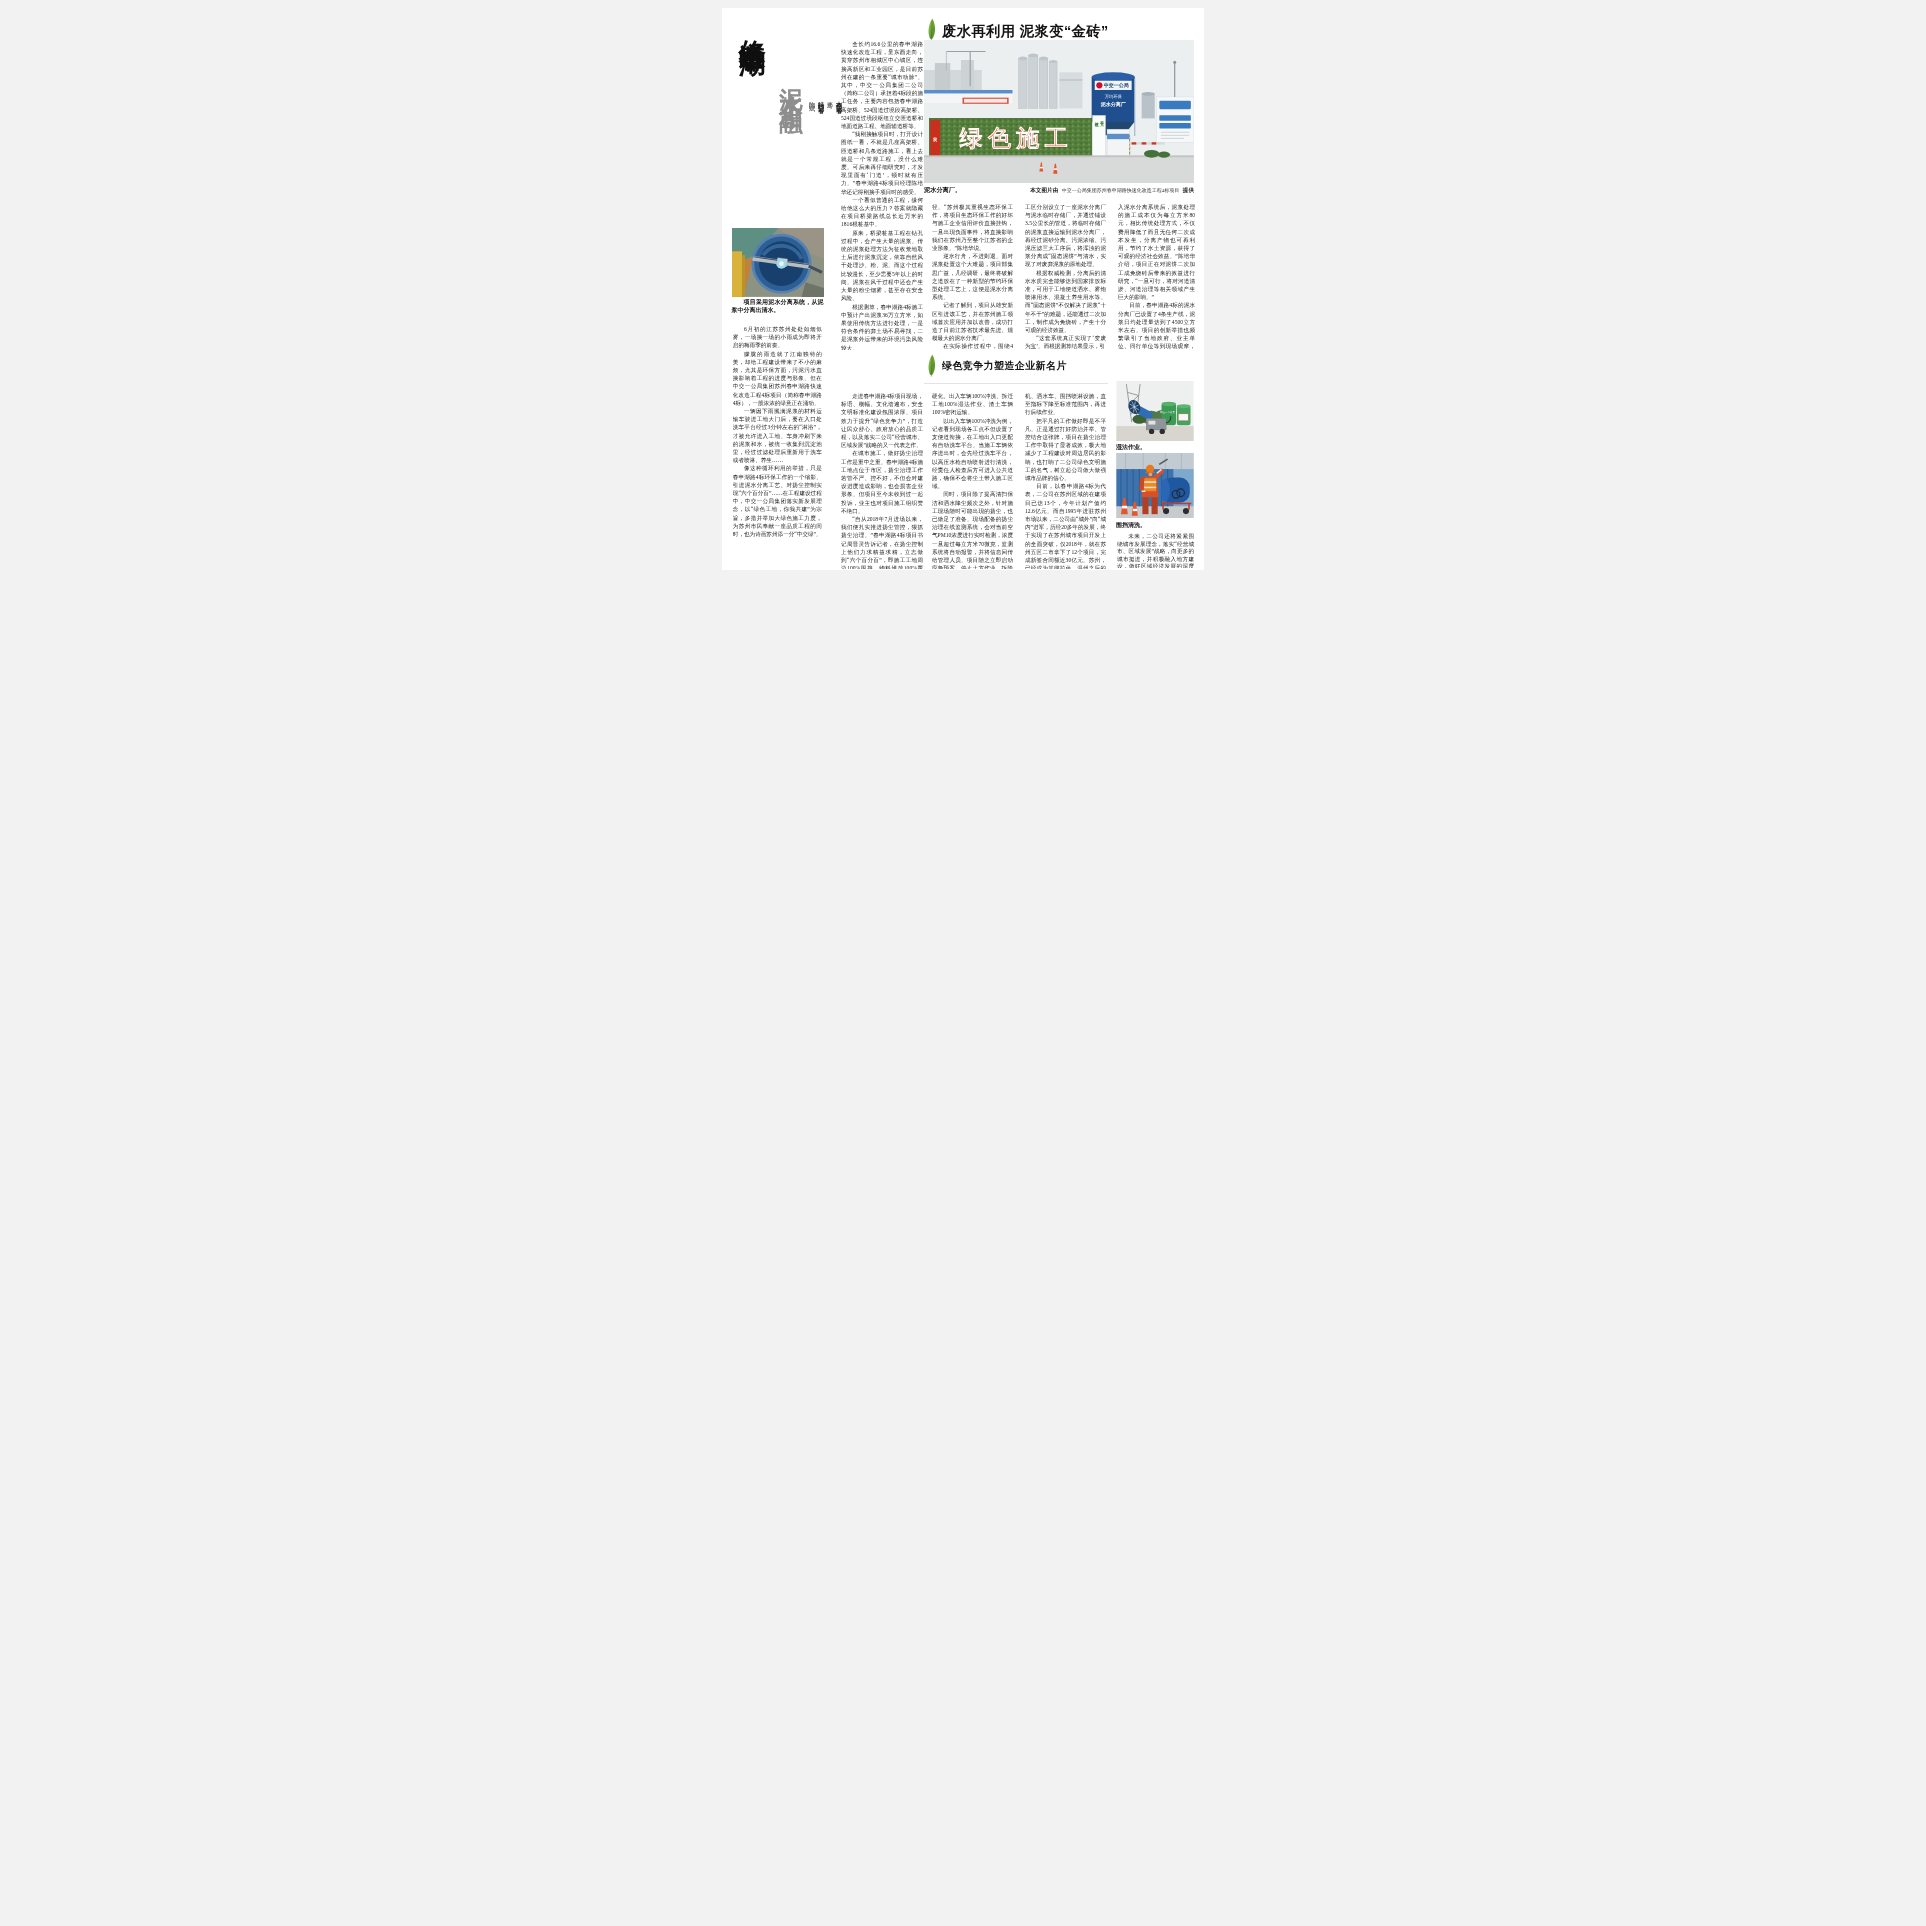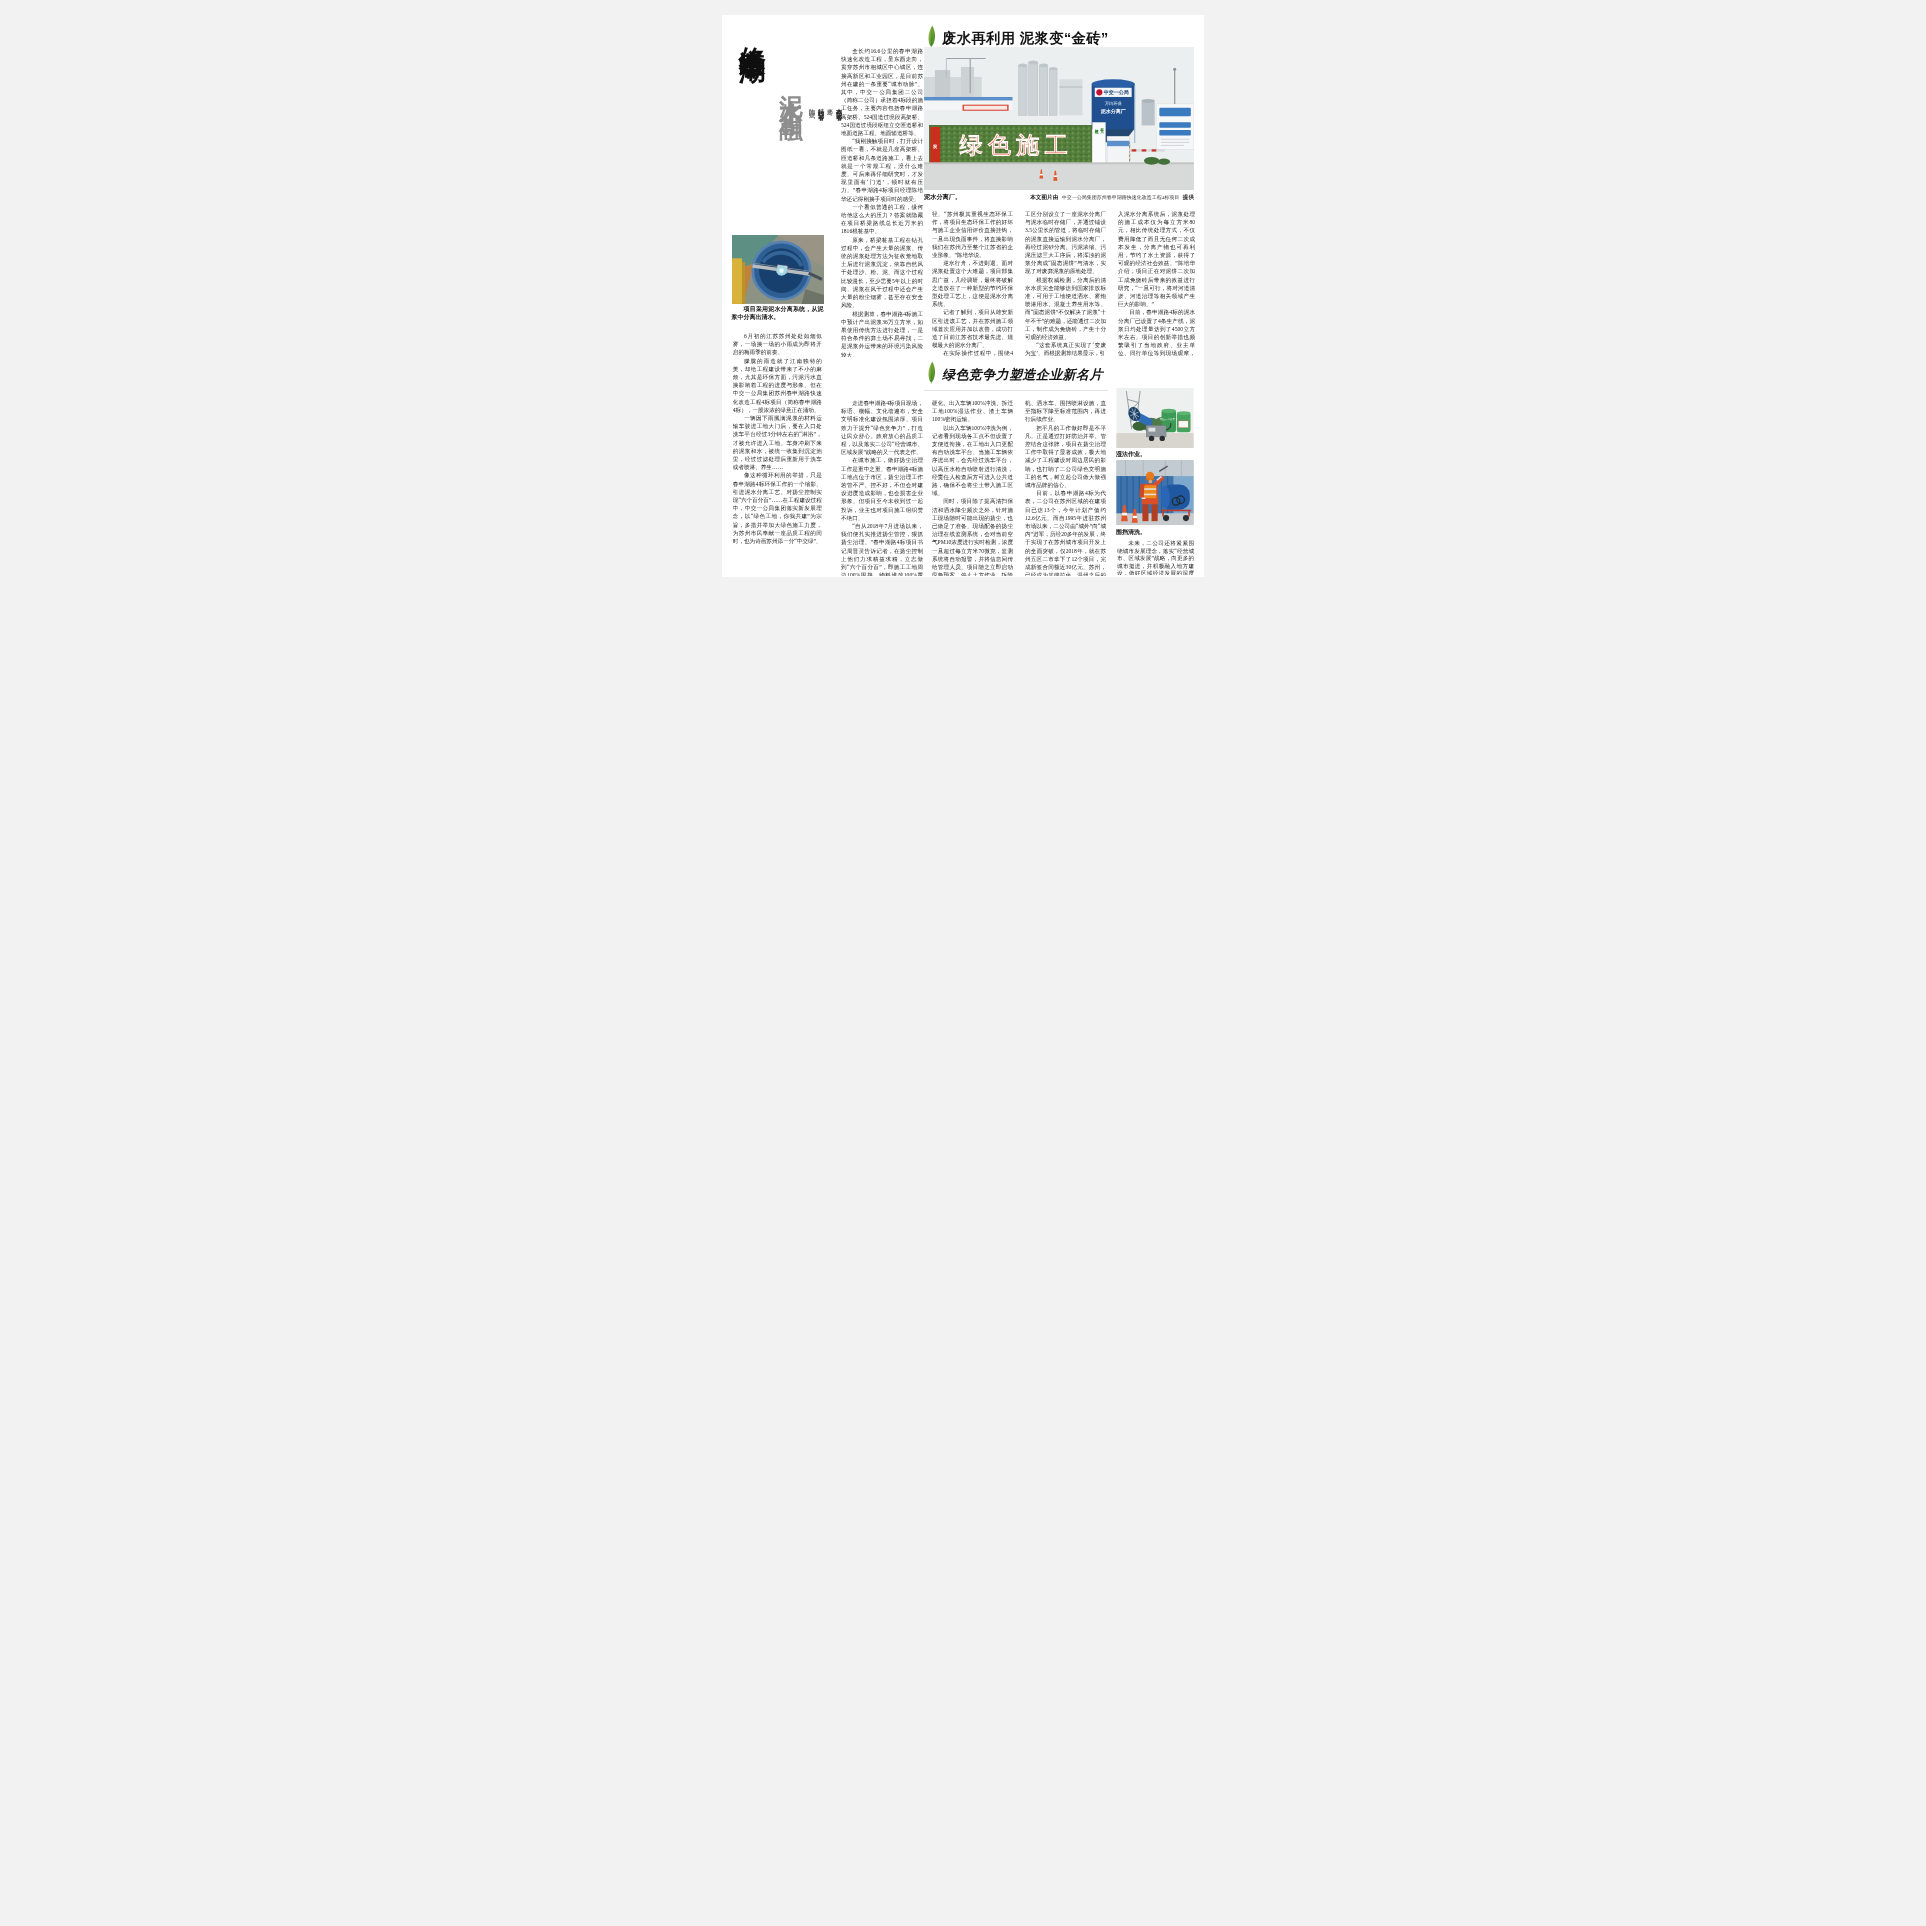--- a/index.html
+++ b/index.html
@@ -1,19 +1,19 @@
 <!DOCTYPE html>
 <html style="font-size:6.2px"><head>
 <meta charset="utf-8">
 <style>
   * { margin:0; padding:0; box-sizing:border-box; }
   html,body { background:#f2f2f2; }
   .page {
     position:relative; width:482px; height:562px; background:#fff;
-    margin:15px auto; overflow:hidden;
+    margin:8px auto; overflow:hidden;
     font-family:"Liberation Serif","DejaVu Serif",serif; color:#1d1d1d;
   }
   .abs { position:absolute; }
   
   .v-head {
     writing-mode:vertical-rl; text-orientation:upright;
     font-family:"Liberation Sans","DejaVu Sans",sans-serif; font-weight:700;
   }
   .v-head.main { font-size:27px; letter-spacing:2.3px; color:#0f0f0f; }
   .v-head.sub  { font-size:23.5px; letter-spacing:5.8px; color:#8e8e8e; }
@@ -30,21 +30,21 @@
     overflow:hidden; color:#212121;
   }
   .col .para { text-indent:2em; }
   .col .para.cont { text-indent:0; }
   
   .sec-head {
     font-family:"Liberation Sans","DejaVu Sans",sans-serif; font-weight:700;
     color:#141414; white-space:nowrap;
   }
   #sec1-headline { font-size:14.3px; letter-spacing:0.4px; }
-  #sec2-headline { font-size:13px; letter-spacing:0.4px;font-style:italic; }
+  #sec2-headline { font-size:10px; letter-spacing:0.4px; }
   
   .cap {
     font-family:"Liberation Sans","DejaVu Sans",sans-serif; font-weight:700;
     font-size:6px; color:#111;
   }
   .cap-just { text-align:justify; line-height:8px; text-indent:2em; }
   .credit { font-size:5px; color:#222; white-space:nowrap; }
   .credit .b { font-family:"Liberation Sans","DejaVu Sans",sans-serif; font-weight:700; font-size:5.6px; }
   .credit .m { font-size:5px; color:#333; padding:0 2.3px; }
   .divider { background:#e3e3e3; height:0.4px; }

